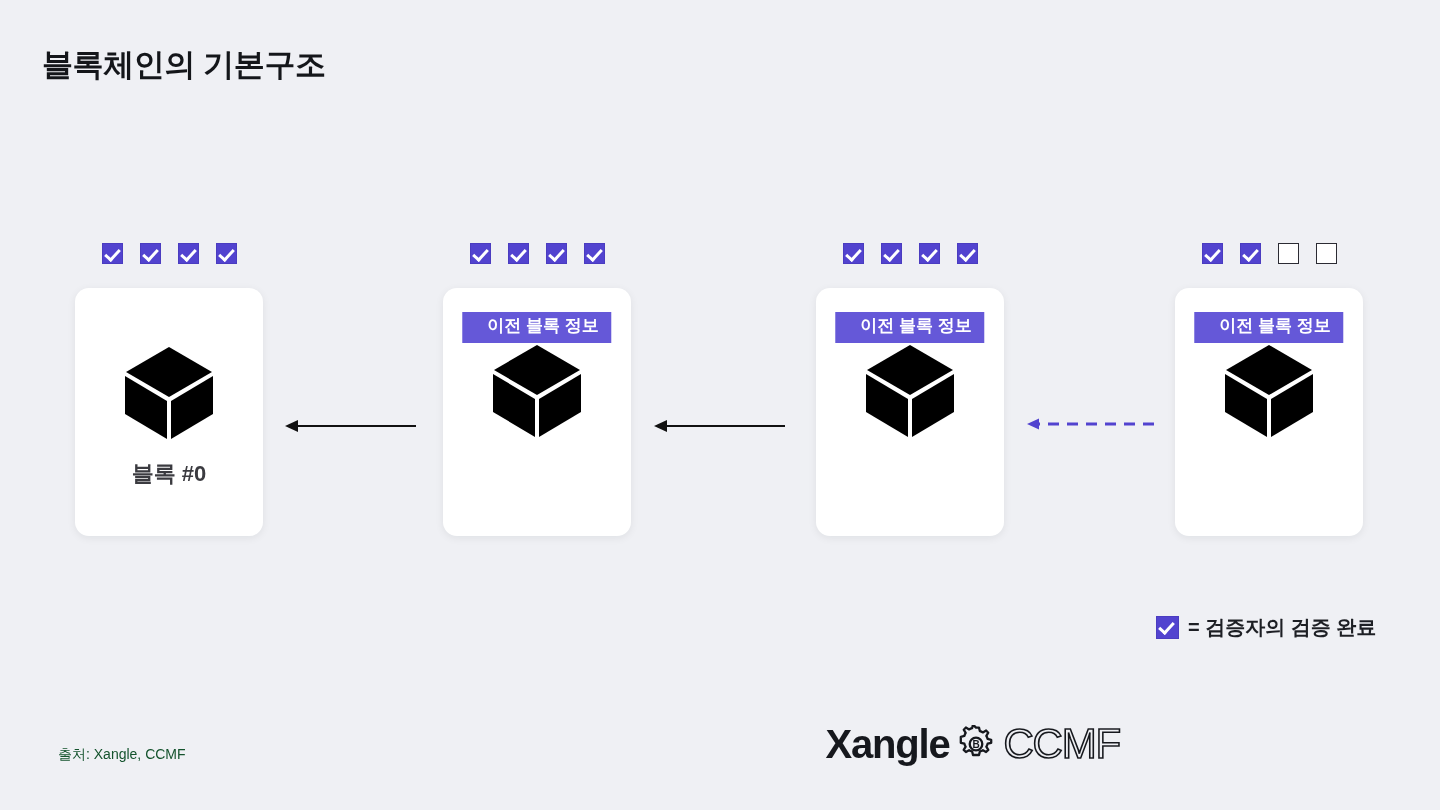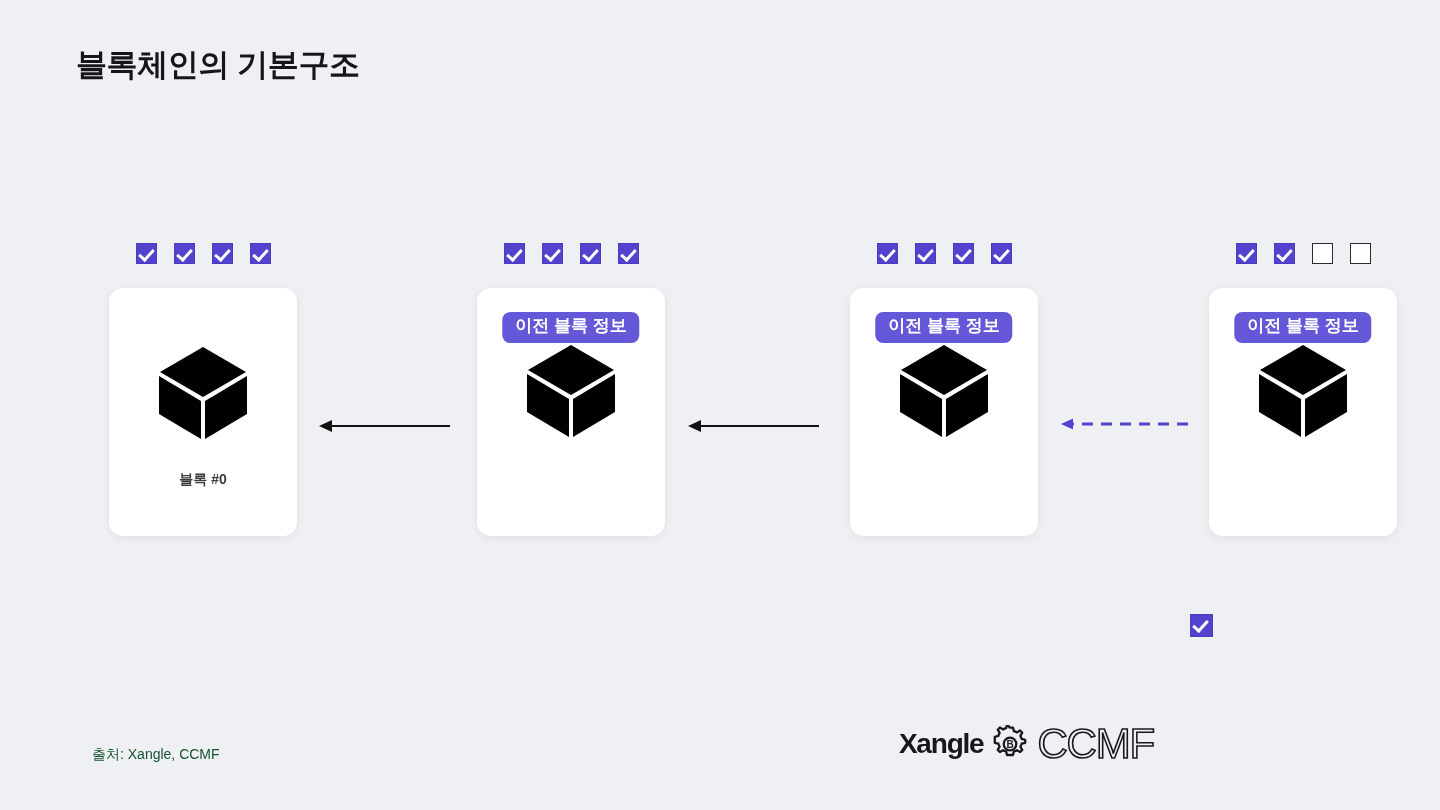--- a/index.html
+++ b/index.html
@@ -11,21 +11,20 @@
     height: 810px;
     background: #eff0f4;
     font-family: "Liberation Sans", "DejaVu Sans", sans-serif;
     overflow: hidden;
     position: relative;
   }
   .page {
     position: relative;
     width: 1164px;
     height: 810px;
-    margin-left: 34px;
   }
 
   
   .title {
     position: absolute;
     left: 42px;
     top: 44px;
     font-size: 31px;
     font-weight: bold;
     color: #14161a;
@@ -99,22 +98,22 @@
 
   .badge {
     position: absolute;
     top: 24px;
     left: 50%;
     transform: translateX(-50%);
     background: #6558d8;
     color: #ffffff;
     font-size: 17px;
     font-weight: bold;
-    padding: 5px 13px 7px 13px;
-    border-radius: 8px;
+    padding: 5px 13px 7px 25px;
+    border-radius: 0;
     white-space: nowrap;
     line-height: 1.1;
   }
 
   .cube {
     position: absolute;
     top: 55px;
     left: 50%;
     transform: translateX(-50%);
     width: 92px;
@@ -123,21 +122,21 @@
   .card.no-badge .cube {
     top: 57px;
   }
 
   .card-label {
     position: absolute;
     bottom: 47px;
     left: 0;
     width: 188px;
     text-align: center;
-    font-size: 14px;
+    font-size: 22px;
     font-weight: bold;
     color: #3b3b40;
     white-space: nowrap;
   }
 
   
   .arrow {
     position: absolute;
     height: 22px;
   }
@@ -172,21 +171,21 @@
   .logo {
     position: absolute;
     right: 44px;
     top: 722px;
     display: flex;
     align-items: center;
     gap: 8px;
     height: 44px;
   }
   .logo-word {
-    font-size: 28px;
+    font-size: 40px;
     font-weight: bold;
     color: #16181d;
     letter-spacing: -1.2px;
     line-height: 1;
   }
   .logo-word-outline {
     font-size: 42px;
     font-weight: normal;
     color: transparent;
     -webkit-text-stroke: 1.6px #16181d;
@@ -297,20 +296,21 @@
       <svg width="130" height="22" viewBox="0 0 130 22" aria-hidden="true">
         <line x1="129" y1="11" x2="12" y2="11" stroke="#5243cf" stroke-width="3" stroke-dasharray="11 8"></line>
         <polygon points="2,11 14,5.5 14,16.5" fill="#5243cf"></polygon>
       </svg>
     </div>
 
   </div>
 
   <div class="legend">
     <div class="checkbox checked"></div>
+    <div class="legend-text">= 검증자의 검증 완료</div>
   </div>
 
   <div class="source">출처: Xangle, CCMF</div>
 
   <div class="logo">
     <span class="logo-word">Xangle</span>
     <span style="display:flex;align-items:center;">
       <svg width="38" height="38" viewBox="0 0 38 38" aria-hidden="true">
         <path d="M19 2.6 l3.0 0 0.9 3.6 a13.4 13.4 0 0 1 3.0 1.25 l3.2-1.9 2.15 2.15 -1.9 3.2 a13.4 13.4 0 0 1 1.25 3.0 l3.6 0.9 0 3.0 -3.6 0.9 a13.4 13.4 0 0 1 -1.25 3.0 l1.9 3.2 -2.15 2.15 -3.2-1.9 a13.4 13.4 0 0 1 -3.0 1.25 l-0.9 3.6 -3.0 0 -3.0 0 -0.9-3.6 a13.4 13.4 0 0 1 -3.0-1.25 l-3.2 1.9 -2.15-2.15 1.9-3.2 a13.4 13.4 0 0 1 -1.25-3.0 l-3.6-0.9 0-3.0 0-3.0 3.6-0.9 a13.4 13.4 0 0 1 1.25-3.0 l-1.9-3.2 2.15-2.15 3.2 1.9 a13.4 13.4 0 0 1 3.0-1.25 l0.9-3.6 z" fill="none" stroke="#16181d" stroke-width="2.3" stroke-linejoin="round"></path>
         <circle cx="19" cy="19" r="6.3" fill="none" stroke="#16181d" stroke-width="2.3"></circle>

